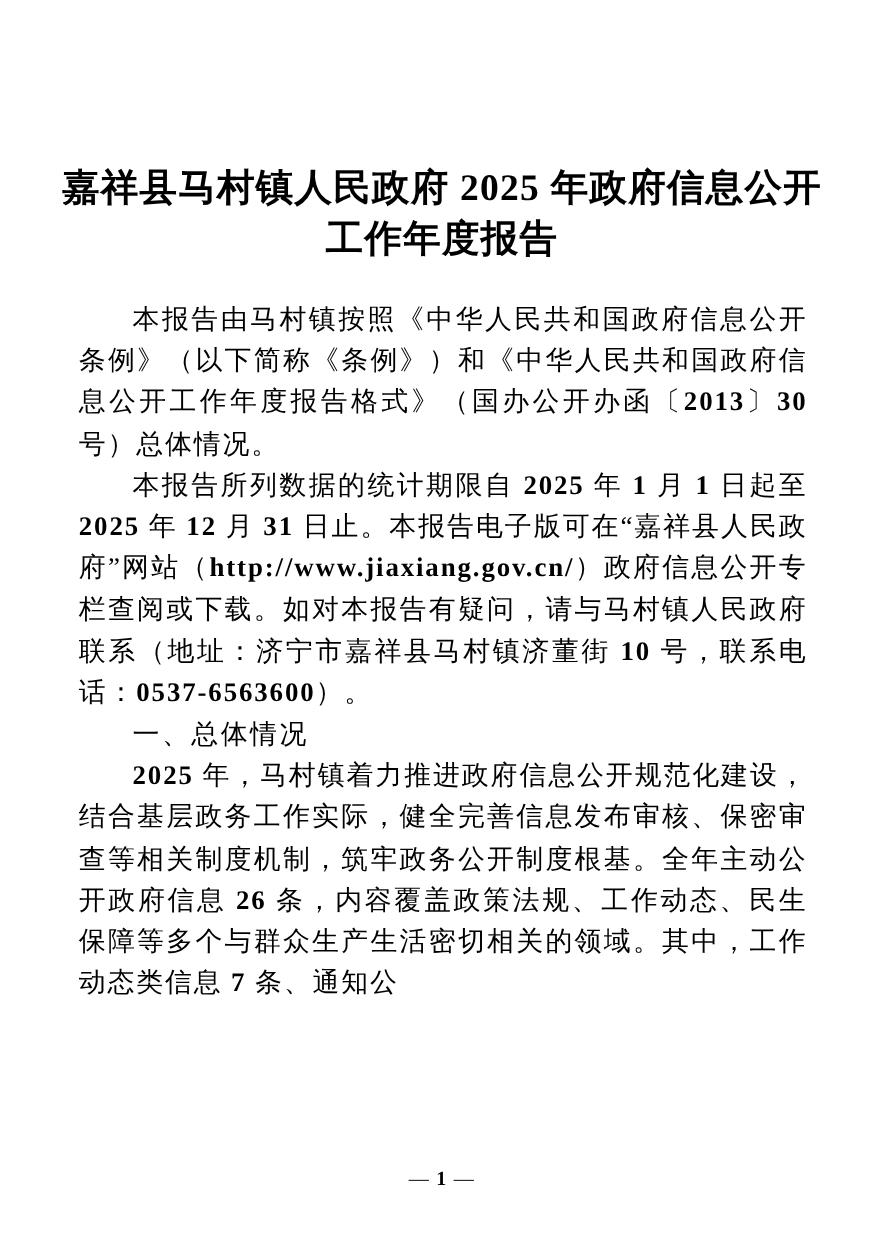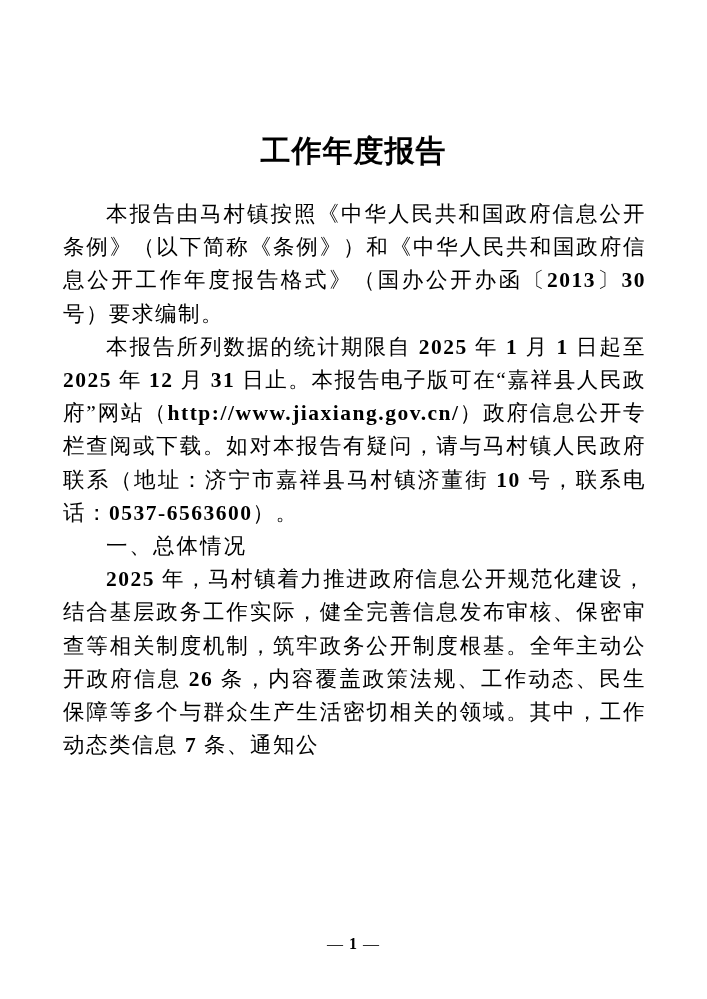--- a/index.html
+++ b/index.html
@@ -61,25 +61,26 @@
     font-weight: bold;
     padding: 0 5px;
   }
 </style>
 </head>
 <body>
 
 <div class="page">
 
   <h1 class="doc-title">
+    <span class="title-line">嘉祥县马村镇人民政府 2025 年政府信息公开</span>
     <span class="title-line">工作年度报告</span>
   </h1>
 
   <div class="doc-body">
-      <p class="block paragraph"><span>本报告由马村镇按照《中华人民共和国政府信息公开条例》（以下简称《条例》）和《中华人民共和国政府信息公开工作年度报告格式》（国办公开办函〔</span><span class="seg-bold">2013</span><span>〕</span><span class="seg-bold">30</span><span> 号）要求编制。</span></p>
+      <p class="block paragraph"><span>本报告由马村镇按照《中华人民共和国政府信息公开条例》（以下简称《条例》）和《中华人民共和国政府信息公开工作年度报告格式》（国办公开办函〔</span><span class="seg-bold">2013</span><span>〕</span><span class="seg-bold">30</span><span> 号）总体情况。</span></p>
       <p class="block paragraph"><span>本报告所列数据的统计期限自 </span><span class="seg-bold">2025</span><span> 年 </span><span class="seg-bold">1</span><span> 月 </span><span class="seg-bold">1</span><span> 日起至 </span><span class="seg-bold">2025</span><span> 年 </span><span class="seg-bold">12</span><span> 月 </span><span class="seg-bold">31</span><span> 日止。本报告电子版可在“嘉祥县人民政府”网站（</span><span class="seg-bold">http://www.jiaxiang.gov.cn/</span><span>）政府信息公开专栏查阅或下载。如对本报告有疑问，请与马村镇人民政府联系（地址：济宁市嘉祥县马村镇济董街 </span><span class="seg-bold">10</span><span> 号，联系电话：</span><span class="seg-bold">0537-6563600</span><span>）。</span></p>
       <p class="block heading1"><span>一、总体情况</span></p>
       <p class="block paragraph"><span class="seg-bold">2025</span><span> 年，马村镇着力推进政府信息公开规范化建设，结合基层政务工作实际，健全完善信息发布审核、保密审查等相关制度机制，筑牢政务公开制度根基。全年主动公开政府信息 </span><span class="seg-bold">26</span><span> 条，内容覆盖政策法规、工作动态、民生保障等多个与群众生产生活密切相关的领域。其中，工作动态类信息 </span><span class="seg-bold">7</span><span> 条、通知公</span></p>
     </div>
 
   <div class="page-footer">
     <span>—</span><span class="pn">1</span><span>—</span>
   </div>
 
 </div>

